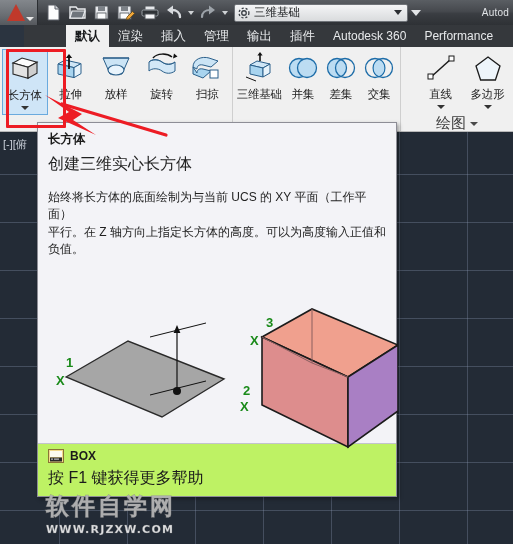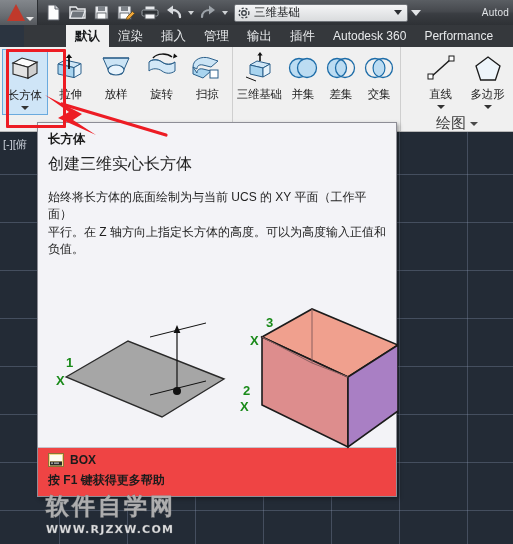--- a/index.html
+++ b/index.html
@@ -176,28 +176,28 @@
   .tt-sub {
     font-size: 16px; color: #1f1f1f; padding: 6px 10px 0 10px;
   }
   .tt-body {
     font-size: 12px; color: #1f1f1f; padding: 14px 10px 0 10px;
     line-height: 1.45;
   }
   .tt-art { position: relative; flex: 1; }
   .tt-footer {
     border-top: 1px solid #c3c3cc;
-    background: #ef4444;
+    background: #bef264;
     padding: 5px 10px 7px 10px;
   }
   .tt-cmd {
     display: flex; align-items: center; gap: 6px;
     font-size: 12px; font-weight: bold; color: #1b1b1b;
   }
-  .tt-f1 { font-size: 12px; font-weight: bold; color: #1b1b1b; margin-top: 5px; }
+  .tt-f1 { font-size: 16px; font-weight: normal; color: #1b1b1b; margin-top: 5px; }
 
   
   .wm { position: absolute; left: 8px; top: 232px; z-index: 5; pointer-events: none; }
   .wm-main {
     font-size: 23px; font-weight: bold; color: rgba(255,255,255,.92);
     letter-spacing: 3px;
     -webkit-text-stroke: 1px rgba(120,120,120,.55);
     font-family: "DejaVu Sans", sans-serif;
   }
   .wm-sub {

